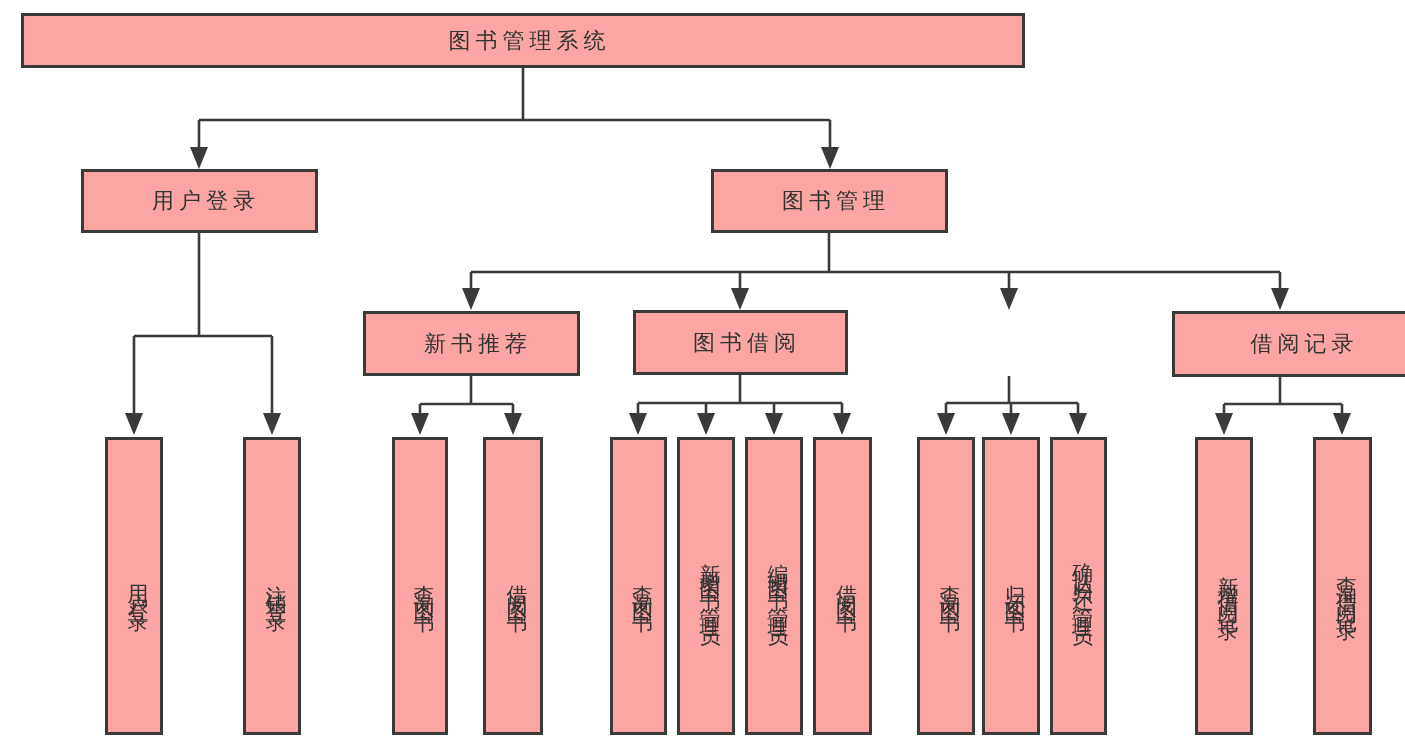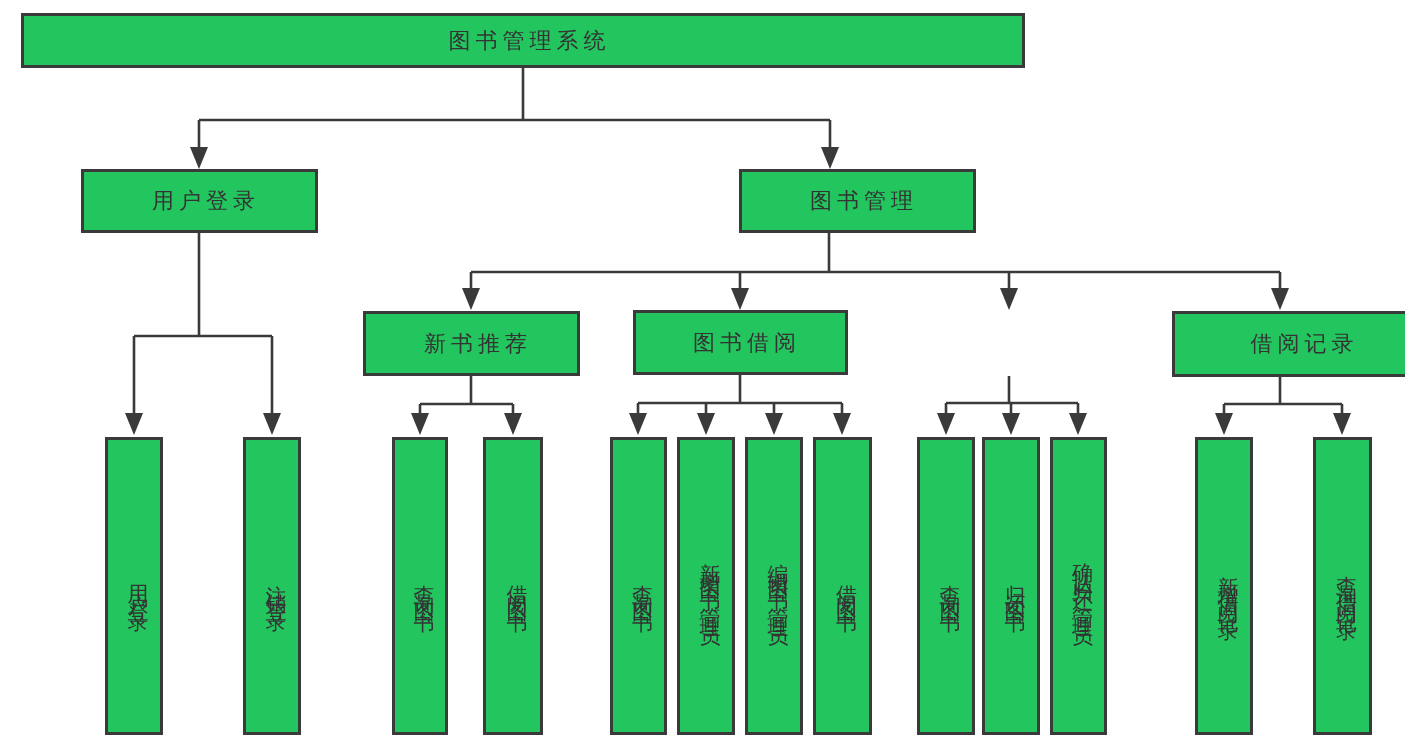--- a/index.html
+++ b/index.html
@@ -4,21 +4,21 @@
 <style>
   html,body{margin:0;padding:0;background:#ffffff;}
   .stage{
     position:relative;width:1405px;height:747px;background:#ffffff;overflow:hidden;
     font-family:"Liberation Sans","DejaVu Sans",sans-serif;
   }
   .wires{position:absolute;left:0;top:0;width:1405px;height:747px;}
   .wires path{stroke:#3a3a3a;stroke-width:2.6;fill:none;}
   .wires polygon{fill:#3a3a3a;stroke:none;}
   .box{
-    position:absolute;box-sizing:border-box;border:3px solid #3a3a3a;background:#22c55e;
+    position:absolute;box-sizing:border-box;border:3px solid #3a3a3a;background:#fca5a5;
     display:flex;align-items:center;justify-content:center;
     color:#333333;font-size:22px;letter-spacing:5px;text-indent:5px;
     white-space:nowrap;z-index:2;padding-left:8px;
   }
   .box.v{
     writing-mode:vertical-rl;text-orientation:mixed;
     font-size:21px;letter-spacing:9px;text-indent:0;
     top:437px;height:298px;
   }
   .wm{
@@ -70,21 +70,21 @@
     <g>
       <path d="M1280 377 V404 M1224 404 H1342 M1224 404 V413 M1342 404 V413"></path>
       <polygon points="1215,413 1233,413 1224,435"></polygon>
       <polygon points="1333,413 1351,413 1342,435"></polygon>
     </g>
   </svg>
 
   <div class="box" style="left:21px;top:13px;width:1004px;height:55px;">图书管理系统</div>
 
   <div class="box" style="left:81px;top:169px;width:237px;height:64px;">用户登录</div>
-  <div class="box" style="left:711px;top:169px;width:237px;height:64px;margin-left:28px;">图书管理</div>
+  <div class="box" style="left:711px;top:169px;width:237px;height:64px;">图书管理</div>
 
   <div class="box" style="left:363px;top:311px;width:217px;height:65px;">新书推荐</div>
   <div class="box" style="left:633px;top:310px;width:215px;height:65px;">图书借阅</div>
   <div class="box" style="left:1172px;top:311px;width:252px;height:66px;">借阅记录</div>
 
   <div class="box v" style="left:105px;width:58px;">用户登录</div>
   <div class="box v" style="left:243px;width:58px;">注销登录</div>
 
   <div class="box v" style="left:392px;width:56px;">查询图书</div>
   <div class="box v" style="left:483px;width:60px;">借阅图书</div>

